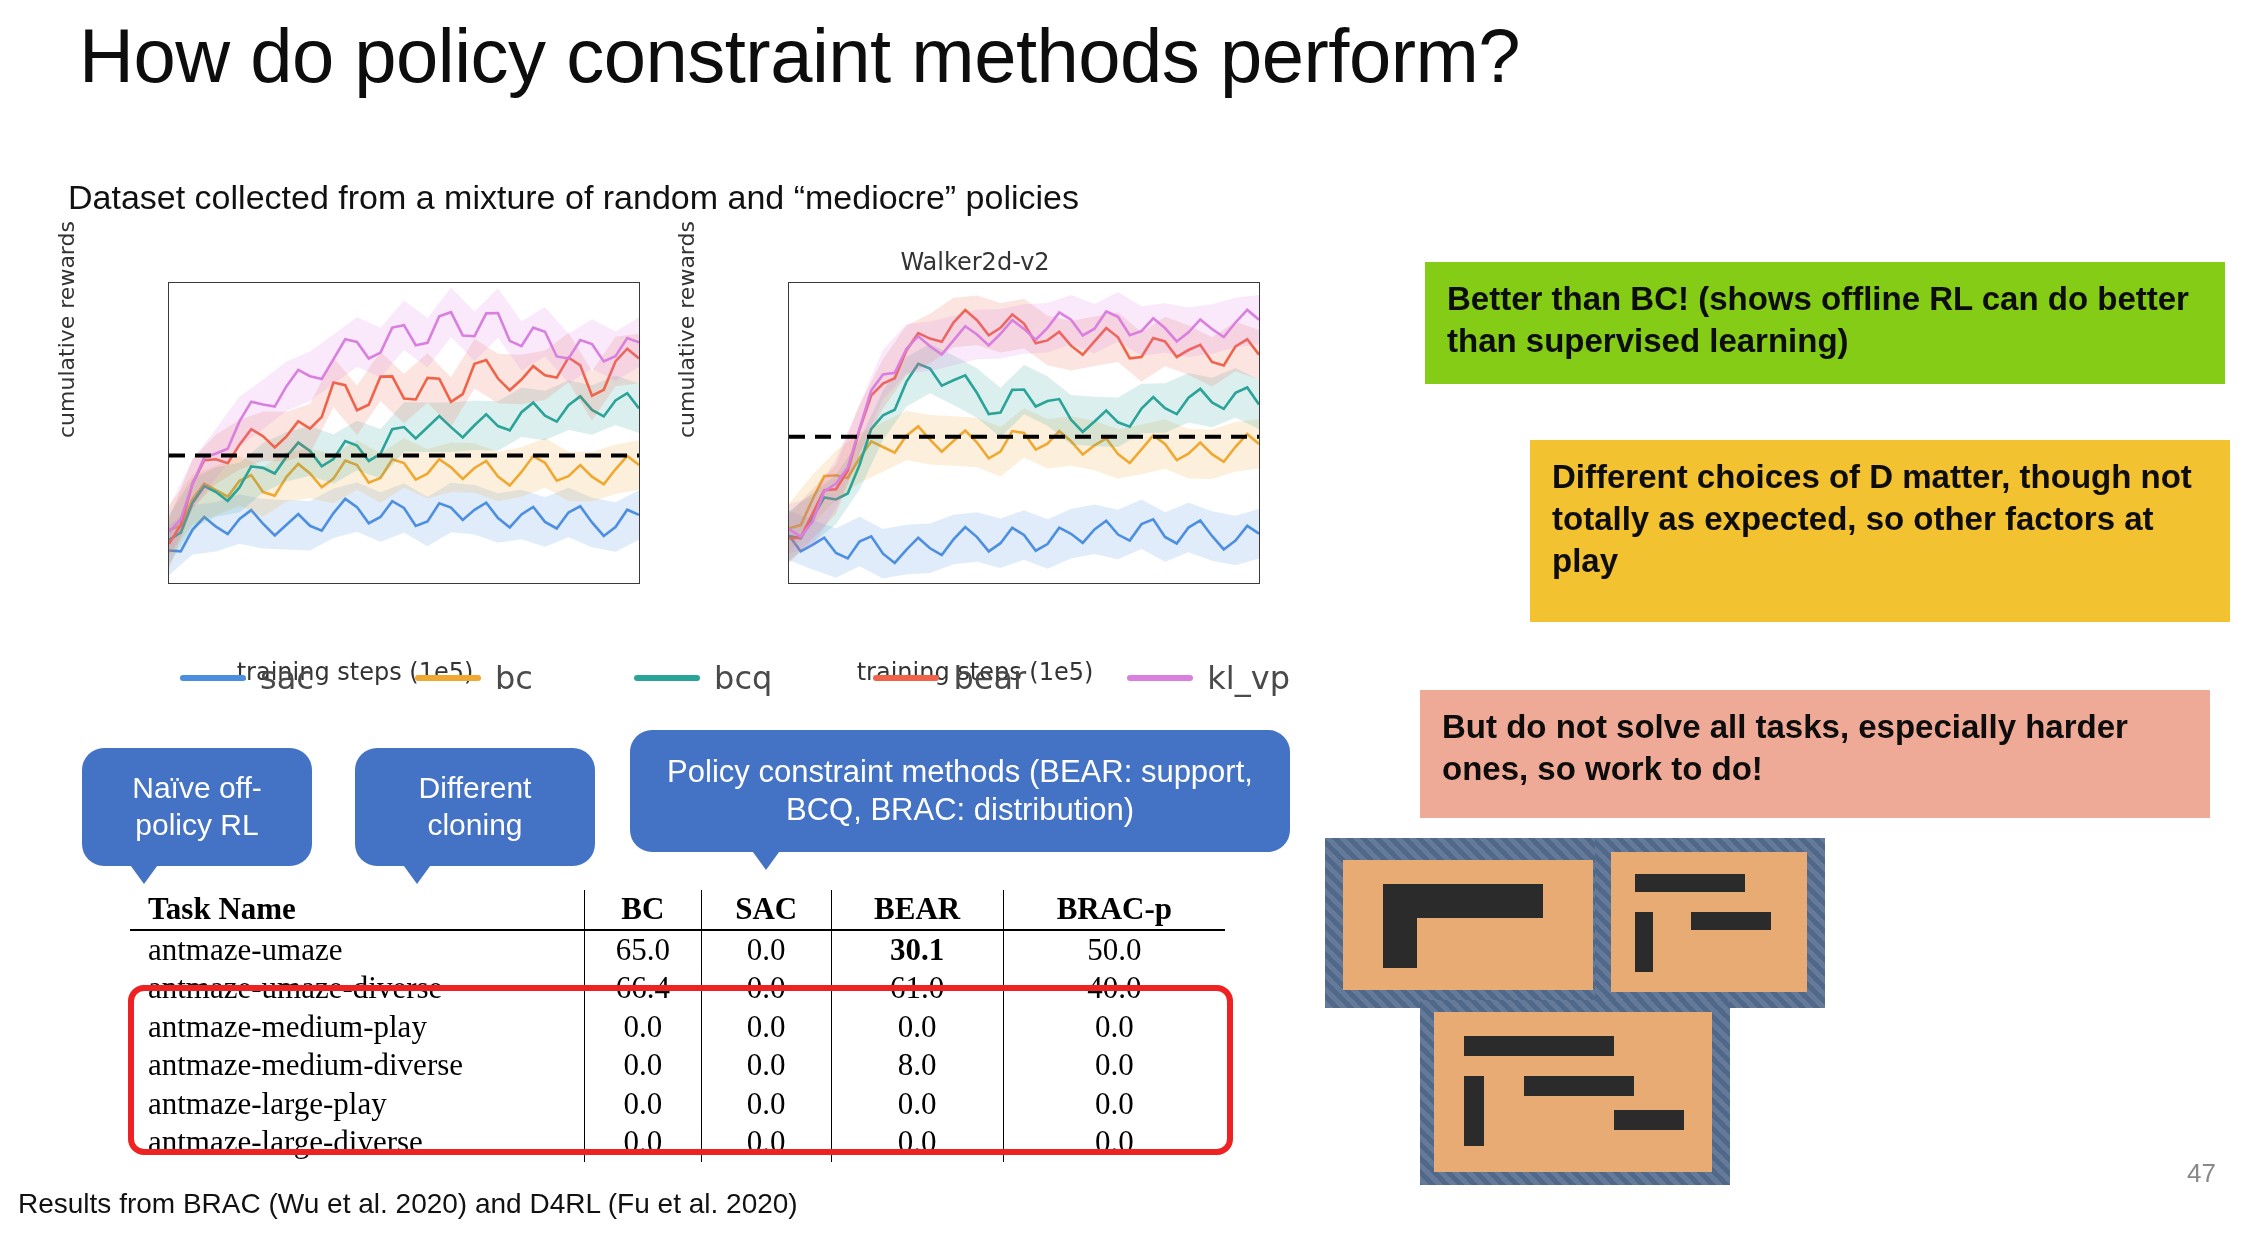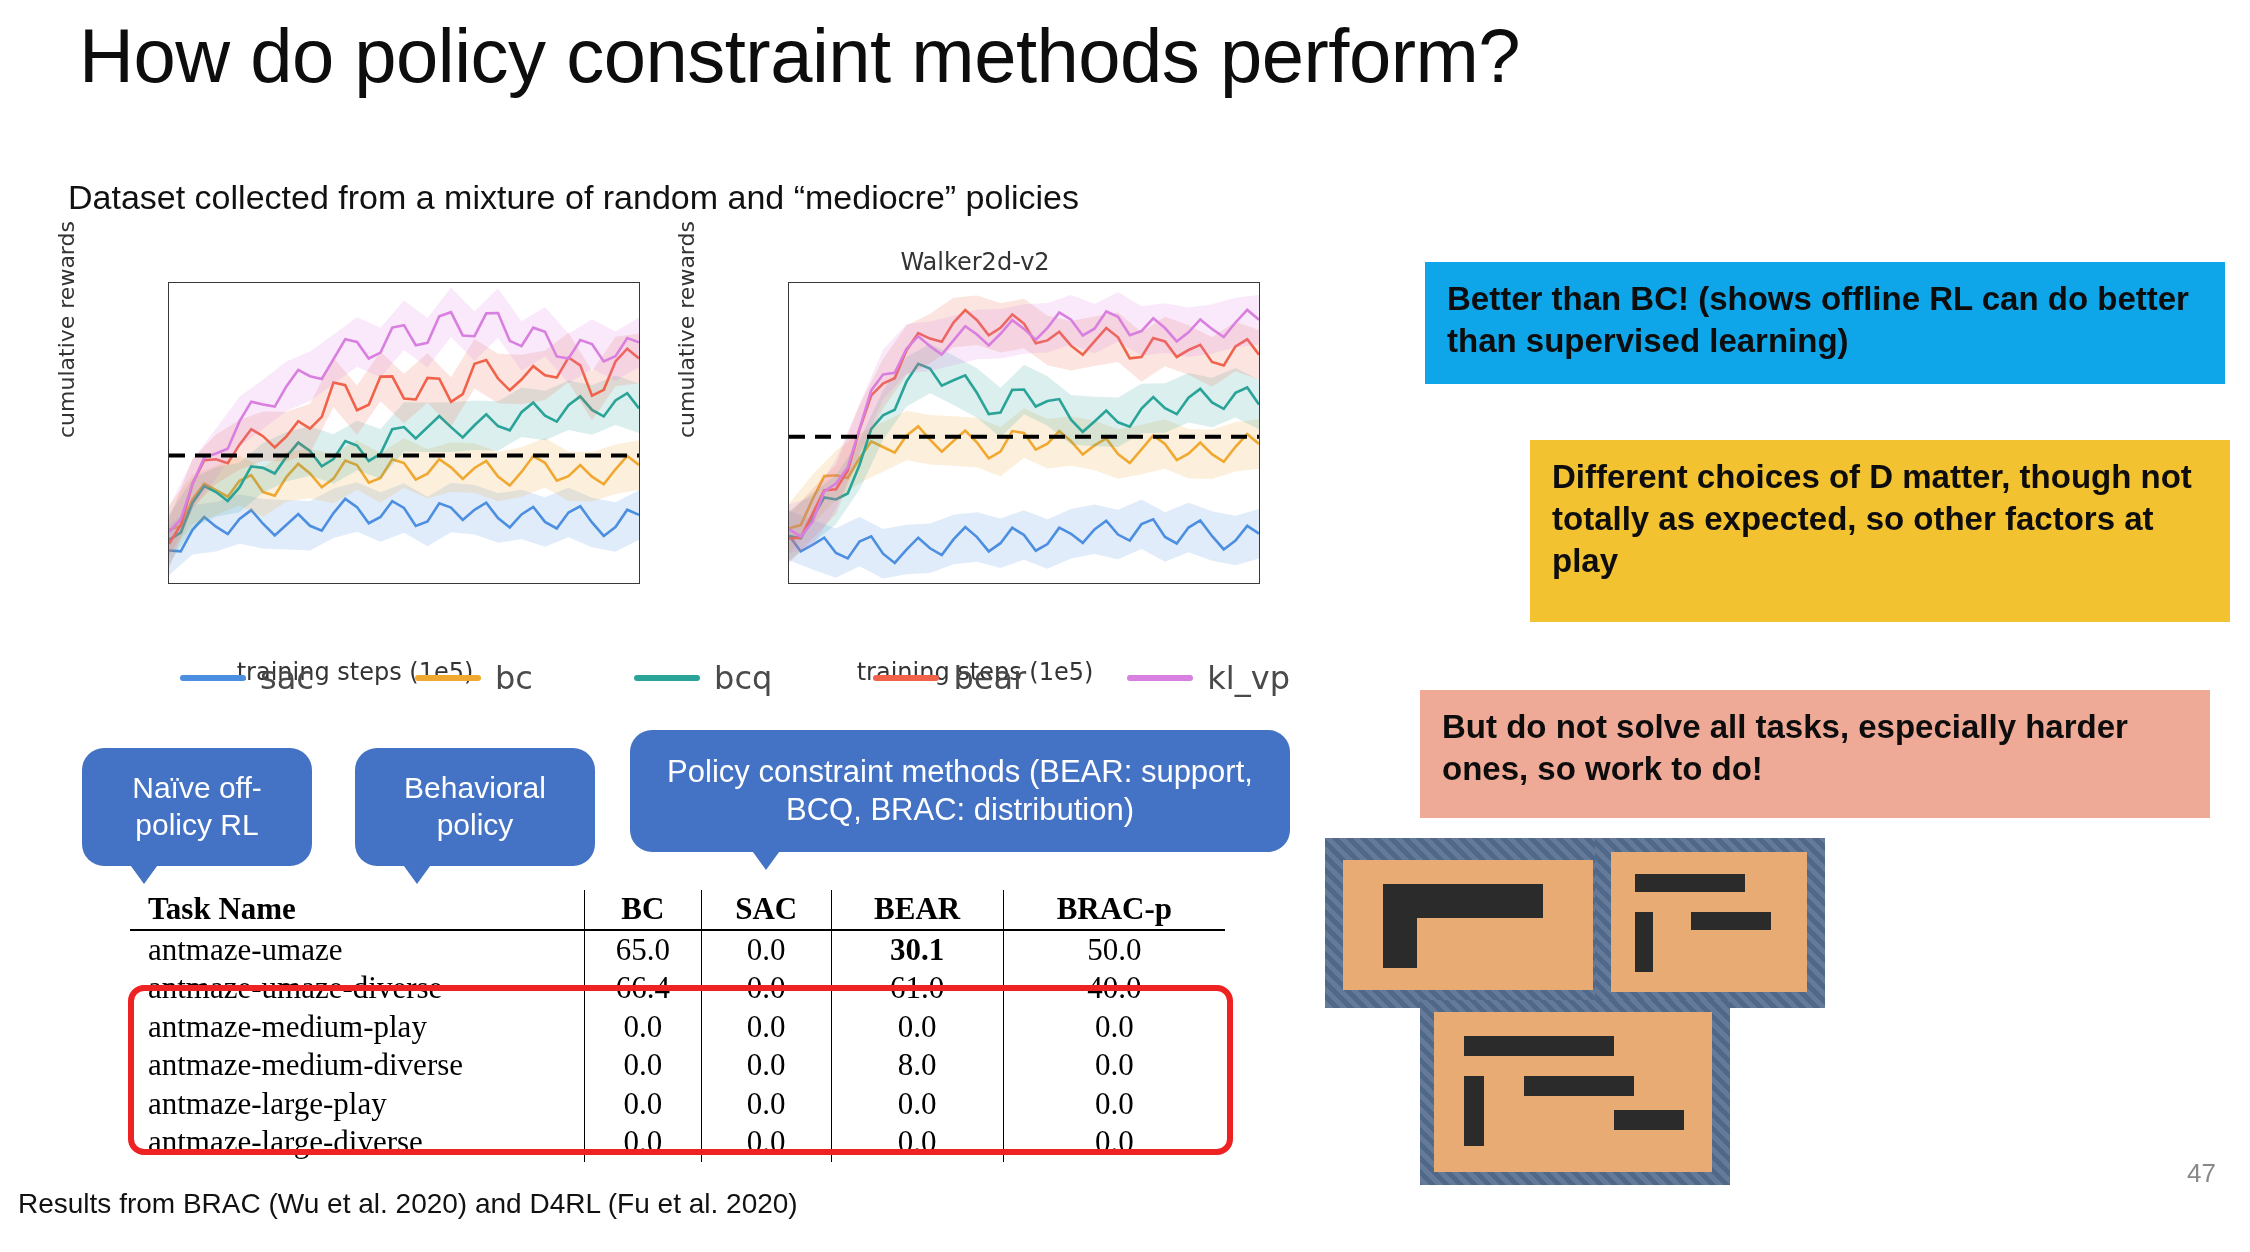--- a/index.html
+++ b/index.html
@@ -172,21 +172,21 @@
     position: absolute;
     font-weight: bold;
     font-size: 33px;
     line-height: 1.28;
     color: #0d0d0d;
     padding: 16px 22px;
     box-sizing: border-box;
   }
   #note-1 {
     left: 1425px; top: 262px; width: 800px; height: 122px;
-    background: #0ea5e9;
+    background: #84cc16;
   }
   #note-2 {
     left: 1530px; top: 440px; width: 700px; height: 182px;
     background: #f2c231;
   }
   #note-3 {
     left: 1420px; top: 690px; width: 790px; height: 128px;
     background: #eeaa96;
   }
   
@@ -367,21 +367,21 @@
           <div class="legend-line" style="background: rgb(217, 127, 224);"></div>
           <div class="legend-label">kl_vp</div>
         </div>
       </div>
   </div>
 
   <div class="bubble" id="bubble-naive">
     <span>Naïve off-policy RL</span>
   </div>
   <div class="bubble" id="bubble-bc">
-    <span>Behavioral policy</span>
+    <span>Different cloning</span>
   </div>
   <div class="bubble" id="bubble-pc">
     <span>Policy constraint methods (BEAR: support, BCQ, BRAC: distribution)</span>
   </div>
 
   <div class="notebox" id="note-1">
     <span>Better than BC! (shows offline RL can do better than supervised learning)</span>
   </div>
   <div class="notebox" id="note-2">
     <span>Different choices of D matter, though not totally as expected, so other factors at play</span>

